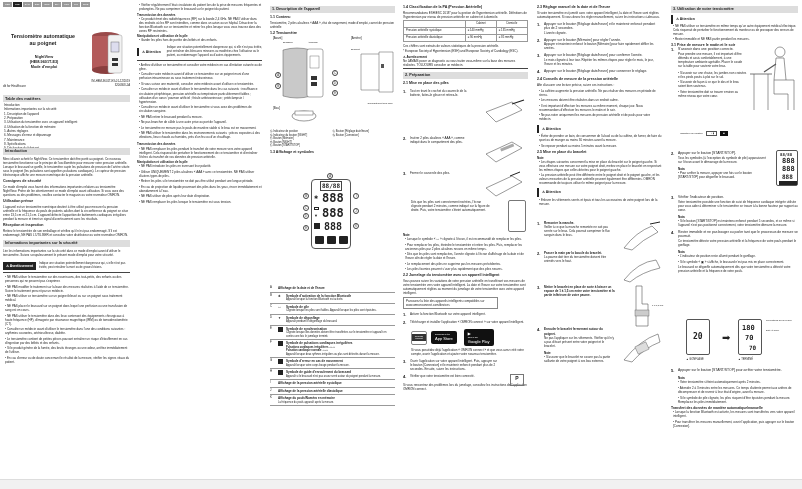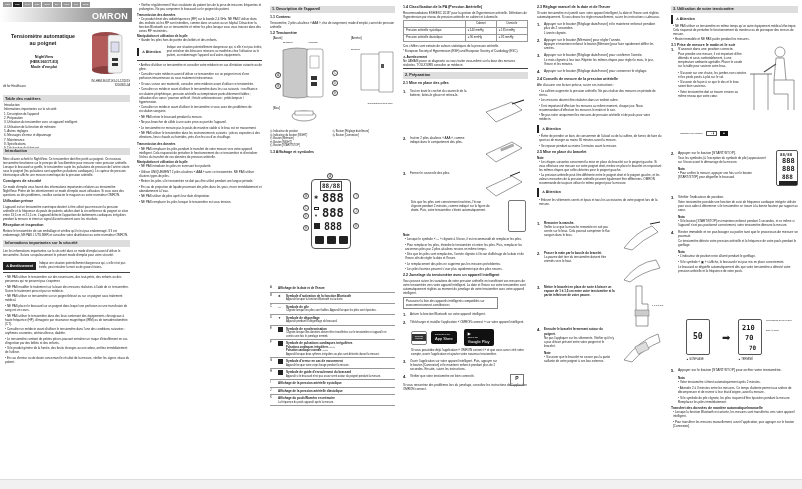--- a/index.html
+++ b/index.html
@@ -63,23 +63,20 @@
       <span class="lang">CES</span>
       <span class="lang active">FRE</span>
       <span class="lang">DAN</span>
       <span class="lang">EST</span>
       <span class="lang">ENG</span>
       <span class="lang">SPA</span>
       <span class="lang">POL</span>
       <span class="lang">FIN</span>
       <span class="lang">SWE</span>
     </div>
-    <div class="brandbar">
-      <span class="brand">OMRON</span>
-    </div>
     <div class="cover-title">Tensiomètre automatique au poignet</div>
     <div class="cover-model">
       <div>NightView</div>
       <div>(HEM-9601T-E3)</div>
       <div>Mode d'emploi</div>
     </div>
     <div class="device">
       <svg width="40" height="45" viewBox="0 0 40 45">
         <ellipse cx="16" cy="6" rx="14" ry="4" fill="#9a4a4a"></ellipse>
         <rect x="2" y="6" width="28" height="34" fill="#b35b5b"></rect>
@@ -533,25 +530,25 @@
           <span class="n">4.</span>
           <span class="t"><span style="font-size:3.4px">Rester immobile et ne pas bouger ou parler tant que le processus de mesure se poursuit.</span><br><span>Ce tensiomètre détecte votre pression artérielle et la fréquence de votre pouls pendant le gonflage.</span></span>
         </div>
       <div class="b" style="padding-left:7px">Nota</div>
       <p class="bul" style="padding-left:7px">• <span>L'indicateur de position reste allumé pendant le gonflage.</span></p>
       <p class="bul" style="padding-left:7px">• <span>Si le symbole « ▣ » s'affiche, le brassard n'est pas mis en place correctement.</span></p>
       <p style="padding-left:7px">Le brassard se dégonfle automatiquement dès que votre tensiomètre a détecté votre pression artérielle et la fréquence de votre pouls.</p>
     </div>
     <div style="position:absolute;left:14px;top:315px;width:110px;height:50px">
       <div style="position:absolute;left:4px;top:4px;width:24px;height:36px;border:0.5px solid #555;border-radius:2px">
-        <span class="digit" style="left:6px;top:12px;font-size:8px">50</span>
+        <span class="digit" style="left:6px;top:12px;font-size:8px">20</span>
       </div>
       <span style="position:absolute;left:40px;top:16px;font-size:10px">➡</span>
       <div style="position:absolute;left:56px;top:4px;width:24px;height:36px;border:0.5px solid #555;border-radius:2px">
-        <span class="digit" style="left:3px;top:4px;font-size:7px">210</span>
+        <span class="digit" style="left:3px;top:4px;font-size:7px">180</span>
         <span class="digit" style="left:6px;top:14px;font-size:7px">70</span>
         <span class="digit" style="left:10px;top:24px;font-size:6px">70</span>
       </div>
       <span style="position:absolute;left:84px;top:4px;font-size:2.2px;width:26px">Informations sur la mesure</span>
       <span style="position:absolute;left:84px;top:14px;font-size:2.2px;width:26px">Date et heure</span>
       <span style="position:absolute;left:4px;top:43px;font-size:2.6px">▲ <span>GONFLAGE</span></span>
       <span style="position:absolute;left:56px;top:43px;font-size:2.6px">▲ <span>TERMINÉ</span></span>
     </div>
     <div class="flow" style="top:365px">
       <div class="step">

